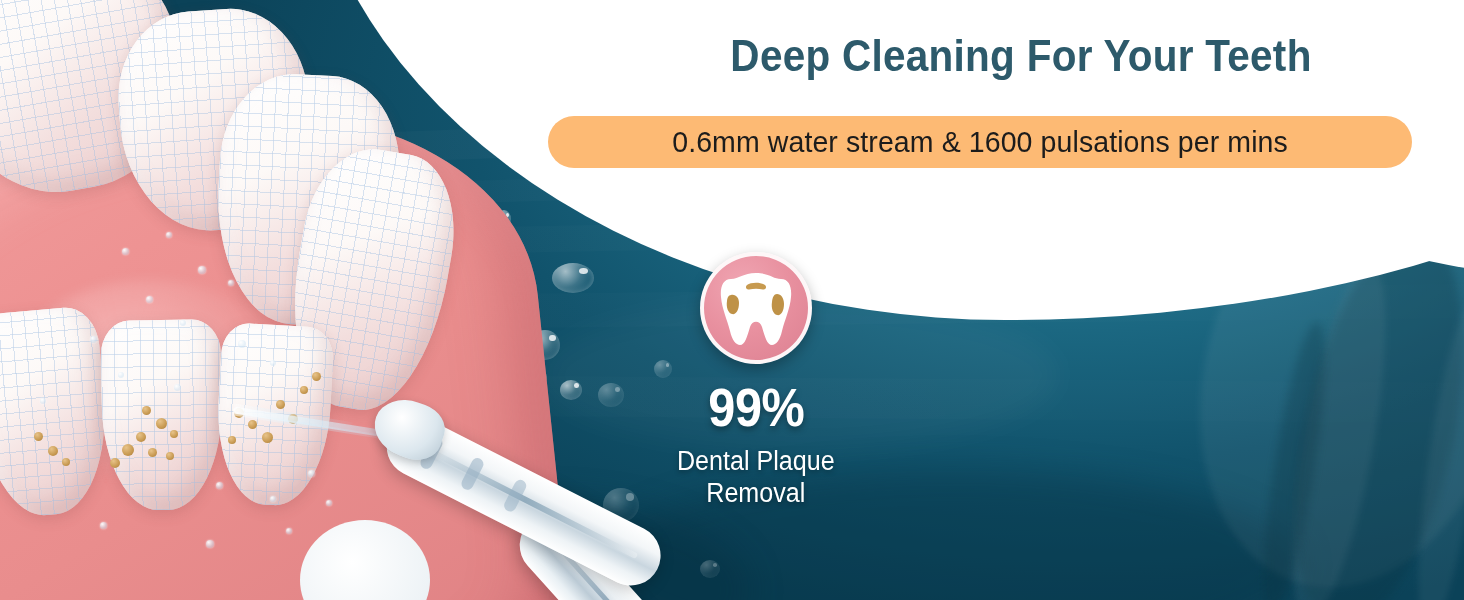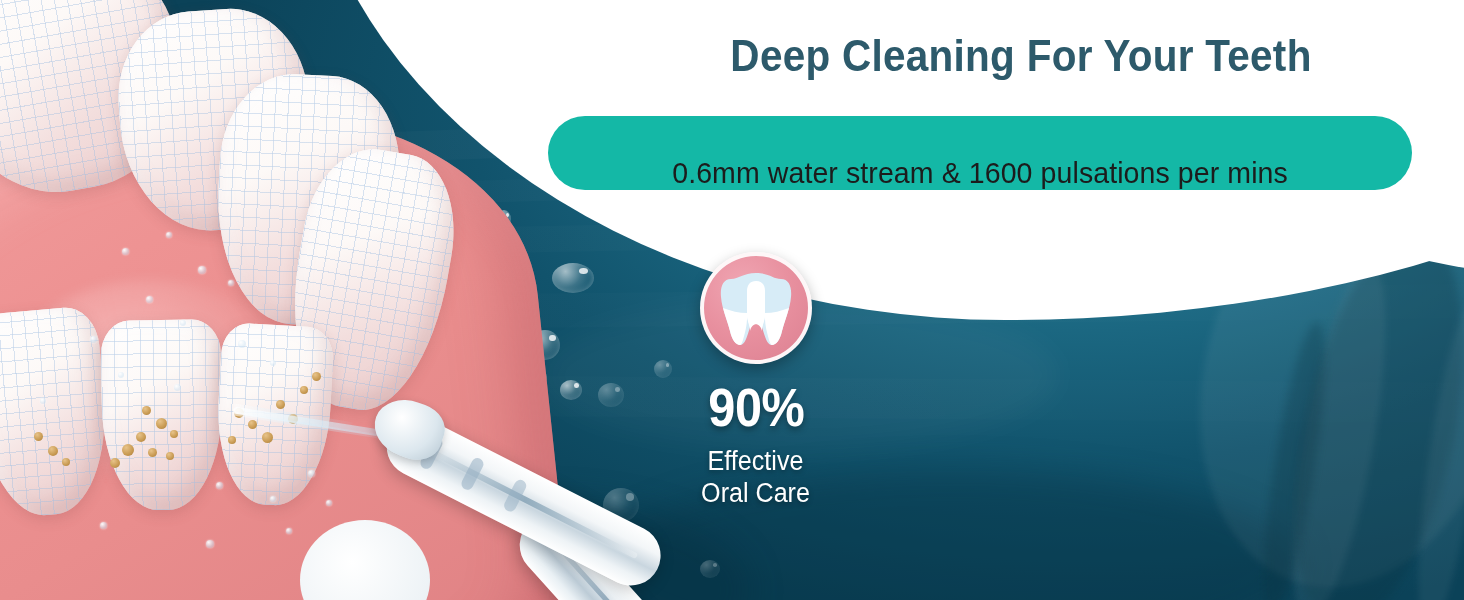--- a/index.html
+++ b/index.html
@@ -212,25 +212,25 @@
     color:#2d5a6b;
     transform:scaleX(0.92);
     transform-origin:center top;
     white-space:nowrap;
   }
 
   
   .pill {
     position:absolute;
     left:548px; top:116px;
-    width:864px; height:74px;
-    background:#14b8a6;
+    width:864px; height:52px;
+    background:#fdba74;
     border-radius:37px;
     display:flex;
-    align-items:flex-end;
+    align-items:center;
     justify-content:center;
   }
   .pill-text {
     font-size:30px;
     color:#1c1c1c;
     letter-spacing:0.1px;
     transform:scaleX(0.95);
     white-space:nowrap;
   }
 
@@ -422,32 +422,30 @@
   <div style="position:absolute;left:300px;bottom:-40px;width:130px;height:120px;background:radial-gradient(circle at 40% 35%,#ffffff,#eef3f6 70%,#dfe8ee 100%);border-radius:50%;"></div>
 
   <div class="headline">Deep Cleaning For Your Teeth</div>
 
   <div class="pill">
     <span class="pill-text">0.6mm water stream &amp; 1600 pulsations per mins</span>
   </div>
 
   <div class="stats">
 
-
     <div class="stat">
       <div class="badge">
         <svg width="78" height="82" viewBox="0 0 78 82">
-          <path d="M39 6 C26 6 22 12 14 12 C6 12 3 20 4 30 C5 42 10 52 13 64 C15 73 19 78 23 78 C28 78 30 70 33 60 C35 53 43 53 45 60 C48 70 50 78 55 78 C59 78 63 73 65 64 C68 52 73 42 74 30 C75 20 72 12 64 12 C56 12 52 6 39 6 Z" fill="#d7ecf7"></path>
-          <path d="M39 14 C33 14 30 18 30 24 L30 48 C30 54 33 58 33 64 C35 55 43 55 45 64 C45 58 48 54 48 48 L48 24 C48 18 45 14 39 14 Z" fill="#ffffff"></path>
-          <path d="M30 46 C30 50 31 54 33 60 C35 53 43 53 45 60 C47 54 48 50 48 46 Z" fill="#ffffff"></path>
-          <path d="M23 78 C19 78 15 73 13 64 C11 56 8 49 6 41 C14 44 22 46 30 46 L30 52 C30 58 28 66 26 73 C25 76 24 78 23 78 Z" fill="#ffffff"></path>
-          <path d="M55 78 C59 78 63 73 65 64 C67 56 70 49 72 41 C64 44 56 46 48 46 L48 52 C48 58 50 66 52 73 C53 76 54 78 55 78 Z" fill="#ffffff"></path>
-          <rect x="33" y="20" width="12" height="2.5" rx="1.2" fill="#ffffff" opacity="0.85"></rect>
+          <path d="M39 6 C26 6 22 12 14 12 C6 12 3 20 4 30 C5 42 10 52 13 64 C15 73 19 78 23 78 C28 78 30 70 33 60 C35 53 43 53 45 60 C48 70 50 78 55 78 C59 78 63 73 65 64 C68 52 73 42 74 30 C75 20 72 12 64 12 C56 12 52 6 39 6 Z" fill="#ffffff"></path>
+          <path d="M30 18 C34 15 44 15 48 18 C50 19.5 49 23 46 22.5 C41 21.5 37 21.5 32 22.5 C29 23 28 19.5 30 18 Z" fill="#c79a4f"></path>
+          <path d="M14 28 C19 27 22 31 22 36 C22 43 19 48 15 47 C11 46 9 40 10 34 C10.5 30 11.5 28.5 14 28 Z" fill="#bf9247"></path>
+          <path d="M60 27 C64 27 67 31 67 37 C67 44 64 49 60 48 C56 47 54 41 55 35 C55.5 30 57 27 60 27 Z" fill="#bf9247"></path>
         </svg>
       </div>
-      <div class="pct">90%</div>
-      <div class="caption">Effective
-Oral Care</div>
-    </div>
+      <div class="pct">99%</div>
+      <div class="caption">Dental Plaque
+Removal</div>
+    </div>
+
 
 
   </div>
 </div>
 
 </body></html>

